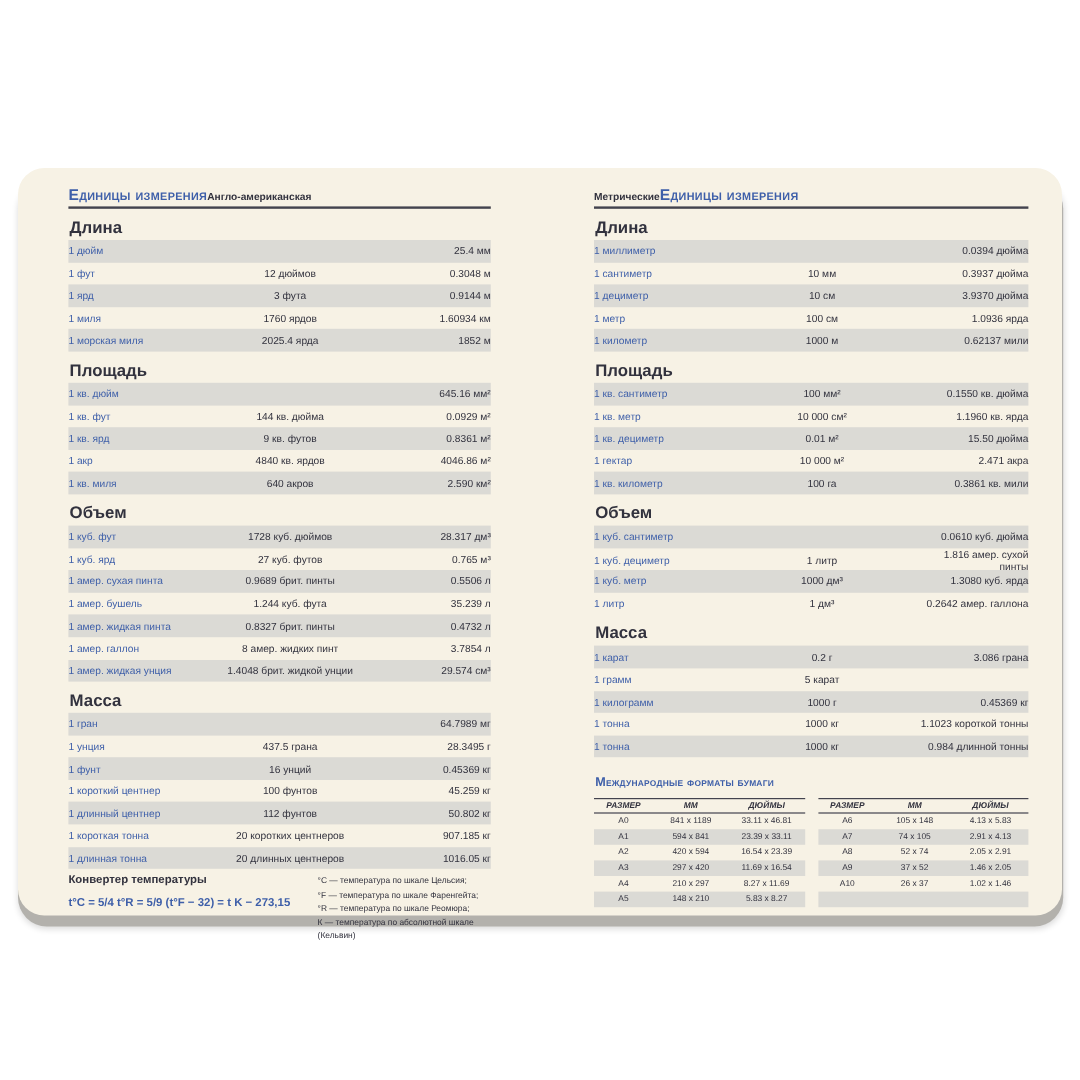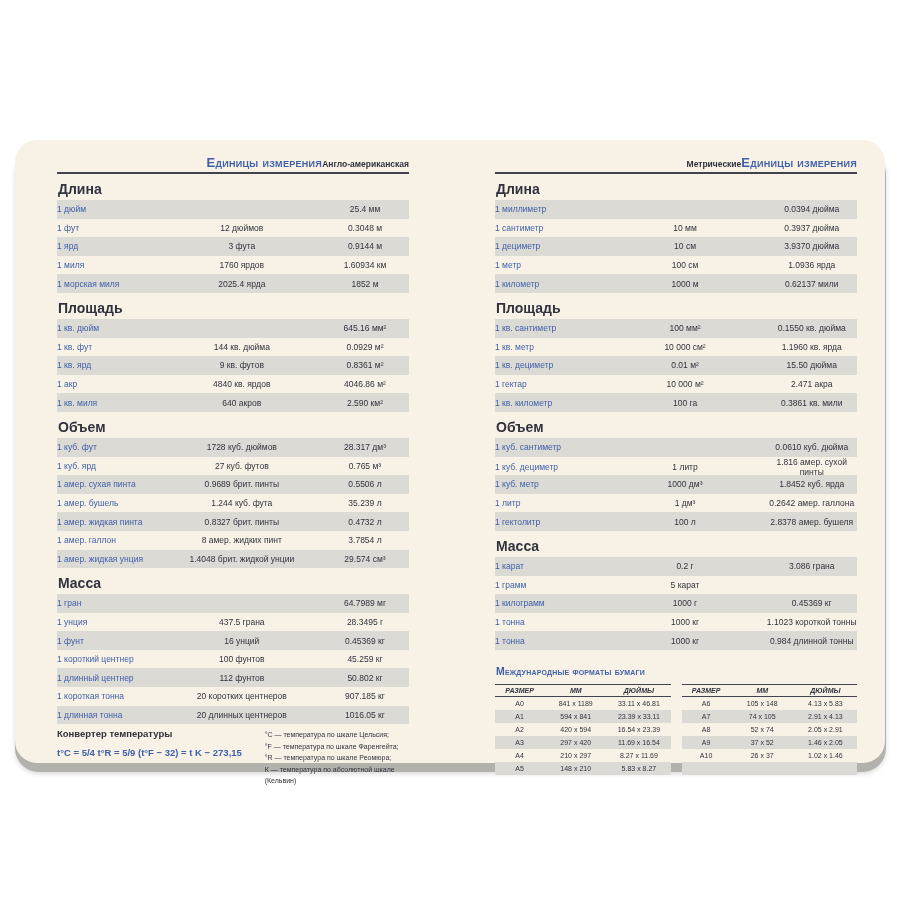--- a/index.html
+++ b/index.html
@@ -15,37 +15,37 @@
     box-shadow: 0 2px 5px rgba(0,0,0,.15);
   }
   .page {
     position: absolute; left: 15px; top: 140px; width: 870px; height: 623px;
     background: var(--paper-cream, #f7f2e5); border-radius: 22px;
   }
   .col { position: absolute; top: 14px; }
   .col-left  { left: 42px;  width: 352px; }
   .col-right { left: 480px; width: 362px; }
   .pg-head {
-    display: flex; justify-content: flex-end; align-items: flex-end;
+    display: flex; justify-content: flex-start; align-items: flex-end;
     border-bottom: 2px solid #43434e; padding-bottom: 3px; min-height: 20px;
   }
   .pg-title {
     font-variant: small-caps; font-weight: bold; font-size: 13px;
     color: var(--accent-blue, #3e5fa9); letter-spacing: .3px; line-height: 13px;
   }
   .pg-sub { font-weight: bold; font-size: 8.5px; color: #32323e; line-height: 10px; }
   .section-title { font-weight: bold; font-size: 14px; color: #32323e; margin: 7px 0 3px 1px; }
   .trow {
     display: grid; grid-template-columns: 30% 45% 25%; align-items: center;
     height: 18.6px; font-size: 8.5px; color: #32323e;
   }
   .tbl div.trow:nth-of-type(odd) { background: var(--row-gray, #dbdad5); }
   .c1 { color: var(--accent-blue, #3e5fa9); text-align: left; padding-right: 10px; }
   .c2 { text-align: center; }
-  .c3 { text-align: center; }
+  .c3 { text-align: right; }
   .temp { position: relative; margin-top: 4px; min-height: 52px; }
   .temp-title { font-weight: bold; font-size: 9.5px; color: #32323e; }
   .temp-formula { font-weight: bold; font-size: 9.5px; color: var(--accent-blue, #3e5fa9); margin-top: 8px; }
   .temp-notes { position: absolute; left: 59%; top: 1px; width: 41%; }
   .temp-note { font-size: 7px; color: #32323e; line-height: 11.5px; }
   .paper-title {
     font-variant: small-caps; font-weight: bold; font-size: 10.5px;
     color: var(--accent-blue, #3e5fa9); margin: 15px 0 7px 1px; letter-spacing: .2px;
   }
   .paper-tables { display: flex; gap: 11px; }
@@ -350,34 +350,29 @@
 
           <div class="trow">
             <span class="c1">1 куб. дециметр</span>
             <span class="c2">1 литр</span>
             <span class="c3">1.816 амер. сухой пинты</span>
           </div>
 
           <div class="trow">
             <span class="c1">1 куб. метр</span>
             <span class="c2">1000 дм³</span>
-            <span class="c3">1.8452 куб. ярда</span>
+            <span class="c3">1.3080 куб. ярда</span>
           </div>
 
           <div class="trow">
             <span class="c1">1 литр</span>
             <span class="c2">1 дм³</span>
             <span class="c3">0.2642 амер. галлона</span>
           </div>
 
-          <div class="trow">
-            <span class="c1">1 гектолитр</span>
-            <span class="c2">100 л</span>
-            <span class="c3">2.8378 амер. бушеля</span>
-          </div>
         </div>
     </div>
 
     <div class="section">
       <div class="section-title">Масса</div>
       <div class="tbl">
 
           <div class="trow">
             <span class="c1">1 карат</span>
             <span class="c2">0.2 г</span>

